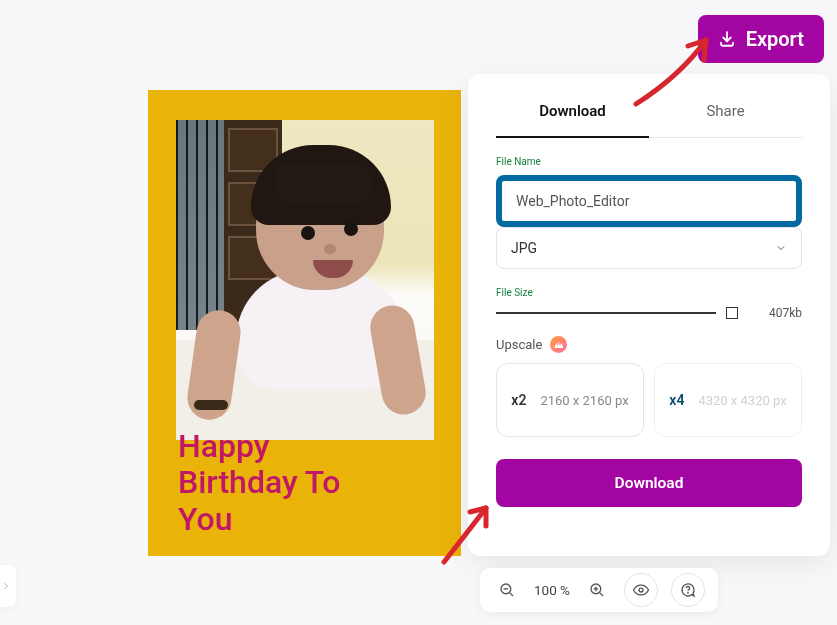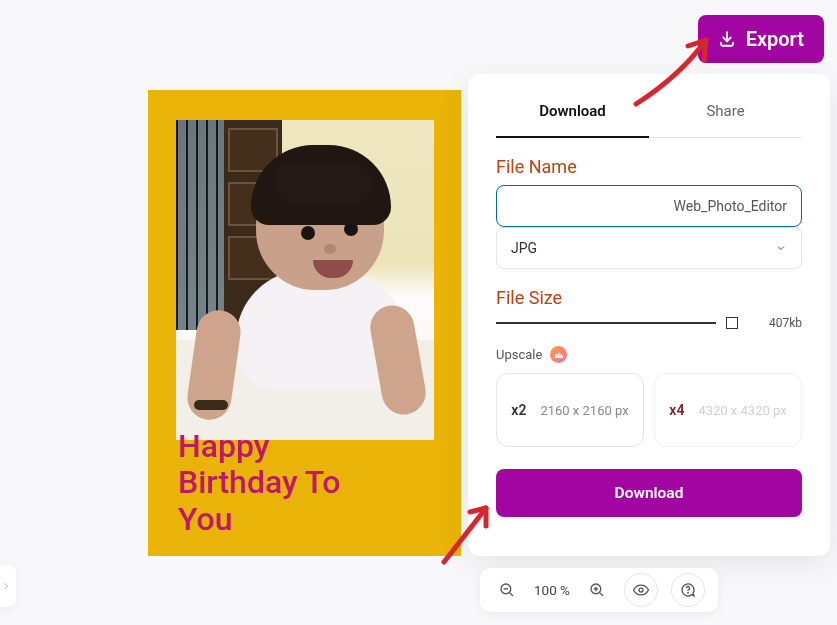--- a/index.html
+++ b/index.html
@@ -42,40 +42,40 @@
 
   .panel-pop {
     position:absolute; left:468px; top:74px; width:362px; height:482px;
     background:#fff; border-radius:12px; padding:14px 28px 24px;
     box-shadow:0 8px 30px rgba(0,0,0,.08);
   }
   .tabs{display:flex; border-bottom:1px solid #e7e7ec;}
   .tab{flex:1; text-align:center; padding:14px 0 16px; font-size:15px; color:#666; cursor:pointer;}
   .tab.active{color:#111; font-weight:600; border-bottom:2px solid #111; margin-bottom:-1px;}
 
-  .field-lbl{font-size:18px; color:#c2410c; margin-top:18px; margin-bottom:8px;}
-  .text-input{width:100%; border:1px solid #0369a1; border-radius:8px; padding:12px 14px; font-size:14px; color:#555;text-align:right;}
+  .field-lbl{font-size:10px; color:#15803d; margin-top:18px; margin-bottom:8px;}
+  .text-input{width:100%; border:6px solid #0369a1; border-radius:8px; padding:12px 14px; font-size:14px; color:#555;}
   .select{width:100%; border:1px solid #e3e3ea; border-radius:8px; padding:12px 14px; font-size:14px; color:#333; display:flex; justify-content:space-between; align-items:center; cursor:pointer;}
   .chev{width:12px;height:12px}
 
   .size-row{display:flex; align-items:center; gap:12px;}
   .slider-track{flex:1; position:relative; height:2px; background:#d5d5dd;}
   .slider-fill{position:absolute;left:0;top:0;height:2px;width:100%;background:#333;}
   .slider-box{width:12px;height:12px;border:1px solid #333;background:#fff;margin-left:-2px;}
   .size-val{font-size:12px;color:#555;min-width:52px;text-align:right;}
 
   .upscale-lbl{display:flex;align-items:center;gap:8px;font-size:13px;color:#555;margin-top:16px;margin-bottom:10px;}
   .crown{width:17px;height:17px;border-radius:50%;background:linear-gradient(135deg,#ff9c3a,#ff6ea0);display:flex;align-items:center;justify-content:center;}
   .crown::after{content:'';width:9px;height:7px;background:#fff; clip-path: polygon(0 100%,20% 30%,40% 70%,50% 0,60% 70%,80% 30%,100% 100%);}
 
   .upscale-opts{display:flex;gap:10px;}
   .up-opt{flex:1;border:1px solid #e3e3ea;border-radius:12px;padding:28px 10px;display:flex;align-items:center;gap:14px;justify-content:center;cursor:pointer;}
   .up-opt.dis{color:#bbb;border-color:#efeff3}
   .up-mul{font-size:14px;font-weight:600;color:#333}
-  .up-opt.dis .up-mul{color:#7f1d1d}
+  .up-opt.dis .up-mul{color:#0c4a6e}
   .up-dim{font-size:13px;color:#888}
   .up-opt.dis .up-dim{color:#cfcfd6}
 
   .dl-btn{width:100%;margin-top:22px;background:#a305a3;color:#fff;border:none;border-radius:8px;padding:15px;font-size:15.5px;font-weight:600;cursor:pointer;}
 
   .arrow-annot{position:absolute;pointer-events:none}
   .arrow-annot path{stroke:#d8262e;stroke-width:5;fill:none;stroke-linecap:round;stroke-linejoin:round;}
 
   .bottom-bar{position:absolute;left:480px;bottom:13px;width:238px;height:44px;background:#fff;border-radius:10px;display:flex;align-items:center;justify-content:space-evenly;box-shadow:0 2px 10px rgba(0,0,0,.06);}
   .bb-ico{width:28px;height:28px;display:flex;align-items:center;justify-content:center;cursor:pointer;border-radius:6px;}

